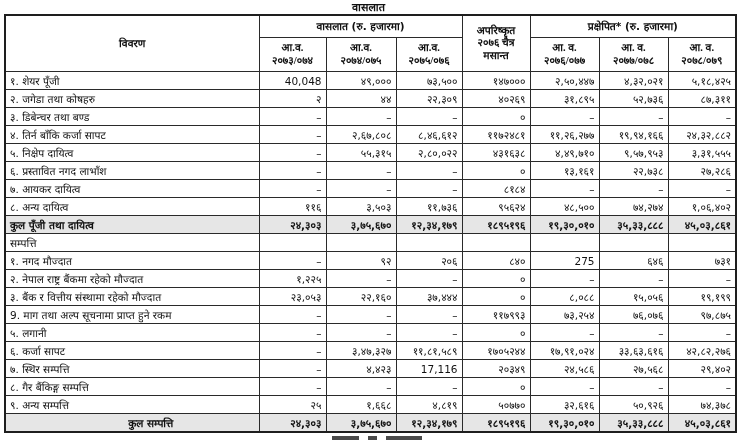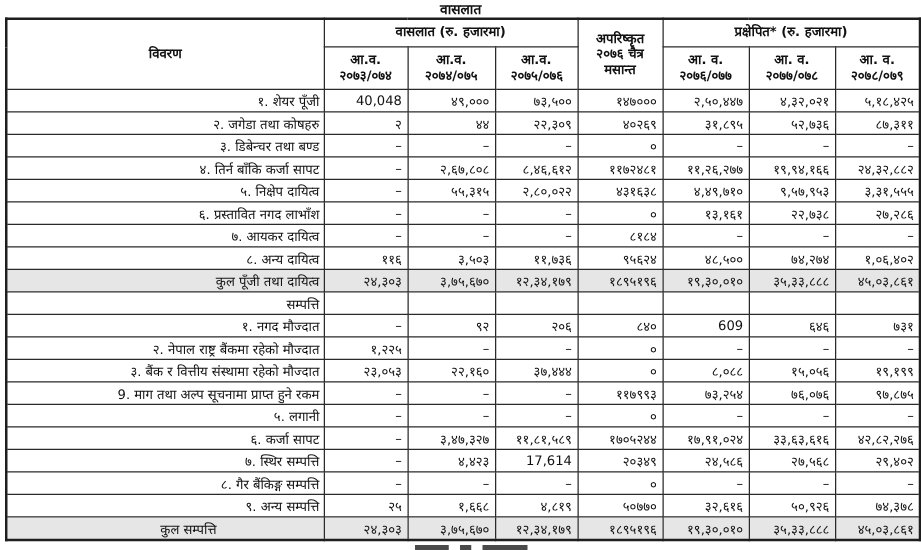--- a/index.html
+++ b/index.html
@@ -23,26 +23,26 @@
     font-size:10.5px; padding:0 3px;
     overflow:hidden; white-space:nowrap;
   }
   .bs thead th {
     font-weight:bold; text-align:center; vertical-align:middle;
     line-height:1.2; padding:1px 12px;
   }
   .bs thead tr.group-row th { height:19px; }
   .bs thead tr.year-row th { height:31px; }
   .bs td { height:17px; }
-  .bs td.label { text-align:right; padding-left:4px; }
+  .bs td.label { text-align:left; padding-left:4px; }
   .bs td.label.center { text-align:center;padding-left:40px; }
   .bs td.num { text-align:right; padding-right:4px; }
-  .bs tr.total td { background:#e6e6e6; font-weight:normal; }
-  .bs tr.section td.label { font-weight:normal; }
-  .hdr-line { display:block; }
+  .bs tr.total td { background:#e6e6e6; font-weight:bold; }
+  .bs tr.section td.label { font-weight:normal;font-family:Liberation Mono, monospace; }
+  .hdr-line { display:block;font-family:Liberation Serif, serif; }
   
   .bottom-fragment {
     position:absolute; left:332px; top:436px;
     display:flex; gap:9px; align-items:flex-start;
   }
   .bottom-fragment .seg { height:4px; background:#4a4a4a; }
   .seg.s1 { width:27px; } .seg.s2 { width:9px; } .seg.s3 { width:36px; }
 </style>
 </head>
 <body>
@@ -200,21 +200,21 @@
           <td class="num"></td>
           <td class="num"></td>
           <td class="num"></td>
         </tr>
         <tr class="item">
           <td class="label">१. नगद मौज्दात</td>
           <td class="num">–</td>
           <td class="num">९२</td>
           <td class="num">२०६</td>
           <td class="num">८४०</td>
-          <td class="num">609</td>
+          <td class="num">275</td>
           <td class="num">६४६</td>
           <td class="num">७३१</td>
         </tr>
         <tr class="item">
           <td class="label">२. नेपाल राष्ट्र बैंकमा रहेको मौज्दात</td>
           <td class="num">१,२२५</td>
           <td class="num">–</td>
           <td class="num">–</td>
           <td class="num">०</td>
           <td class="num">–</td>
@@ -258,21 +258,21 @@
           <td class="num">११,८१,५८९</td>
           <td class="num">१७०५२४४</td>
           <td class="num">१७,९१,०२४</td>
           <td class="num">३३,६३,६१६</td>
           <td class="num">४२,८२,२७६</td>
         </tr>
         <tr class="item">
           <td class="label">७. स्थिर सम्पत्ति</td>
           <td class="num">–</td>
           <td class="num">४,४२३</td>
-          <td class="num">17,614</td>
+          <td class="num">17,116</td>
           <td class="num">२०३४९</td>
           <td class="num">२४,५८६</td>
           <td class="num">२७,५६८</td>
           <td class="num">२९,४०२</td>
         </tr>
         <tr class="item">
           <td class="label">८. गैर बैंकिङ्ग सम्पत्ति</td>
           <td class="num">–</td>
           <td class="num">–</td>
           <td class="num">–</td>

